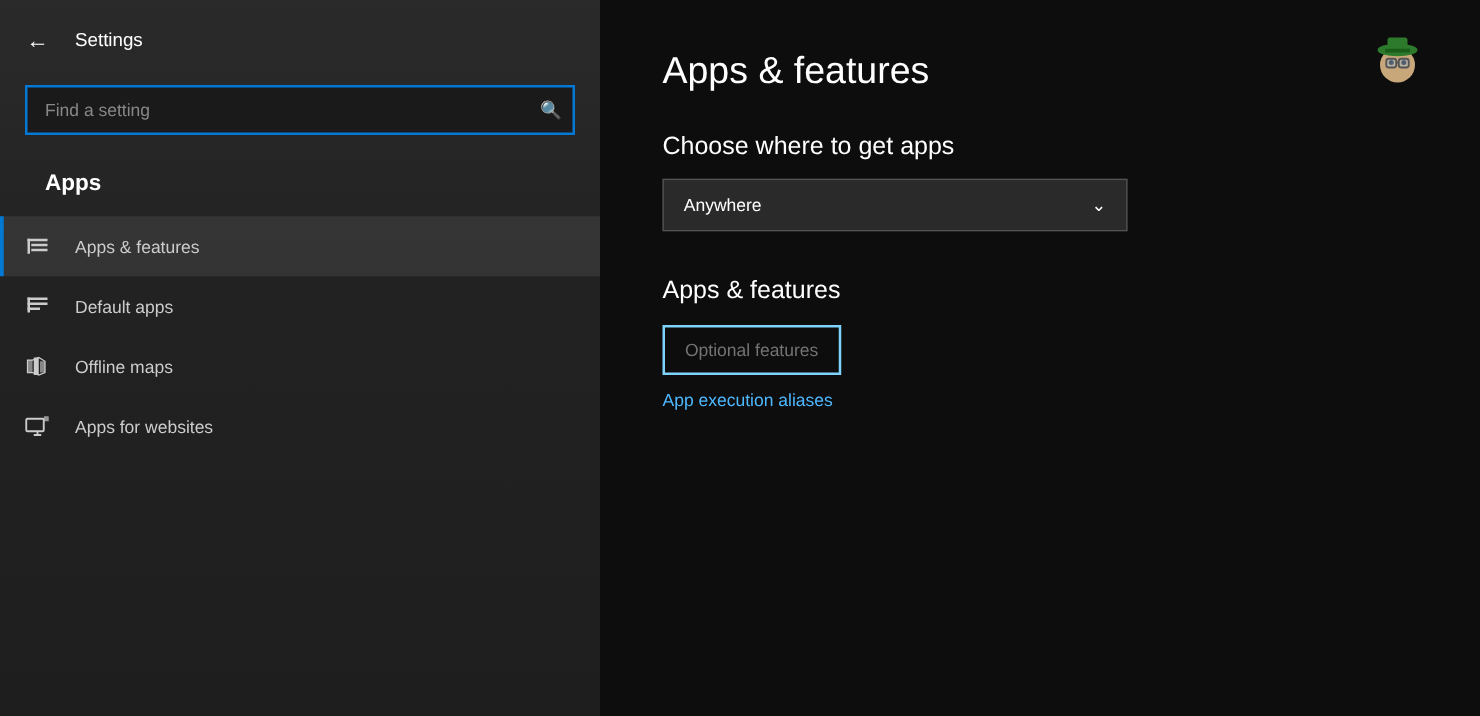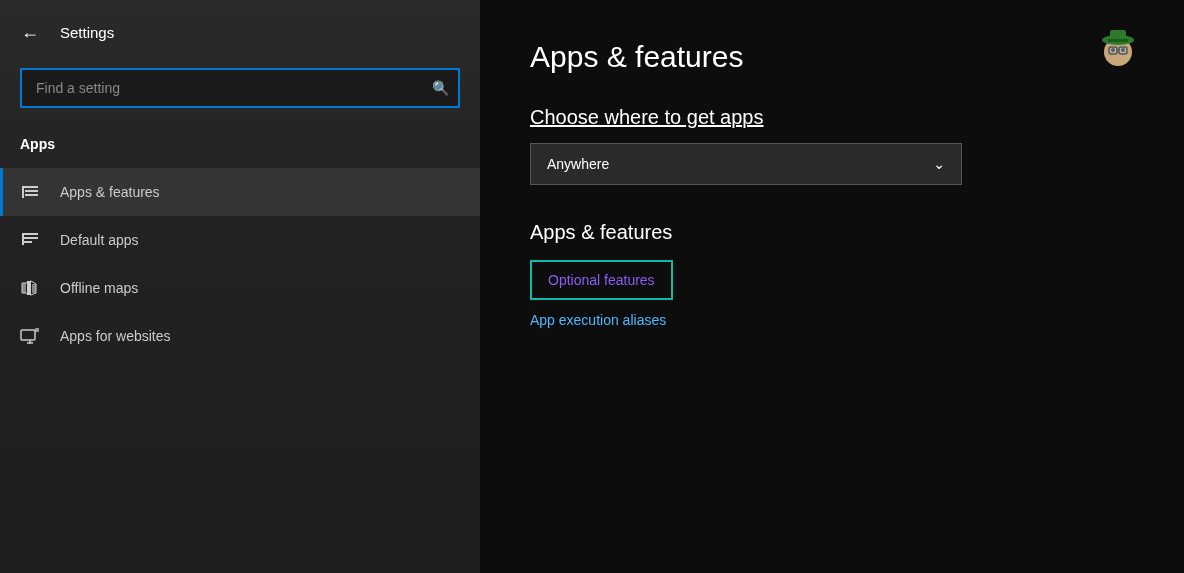--- a/index.html
+++ b/index.html
@@ -71,23 +71,24 @@
       position: absolute;
       right: 10px;
       top: 50%;
       transform: translateY(-50%);
       color: #aaa;
       font-size: 14px;
     }
 
     .apps-label {
       color: #ffffff;
-      font-size: 14px;
+      font-size: 18px;
       font-weight: 600;
       padding: 8px 20px 16px 20px;
+      margin-left: 16px;
     }
 
     .nav-items {
       display: flex;
       flex-direction: column;
     }
 
     .nav-item {
       display: flex;
       align-items: center;
@@ -143,31 +144,30 @@
       font-size: 30px;
       font-weight: 300;
       margin-bottom: 32px;
     }
 
     .section-heading {
       color: #ffffff;
       font-size: 20px;
       font-weight: 400;
       margin-bottom: 14px;
-      text-decoration: underline;
     }
 
     .section-desc {
       color: #cccccc;
       font-size: 14px;
       margin-bottom: 16px;
     }
 
     .dropdown-select {
-      width: 432px;
+      width: 372px;
       background: #2a2a2a;
       border: 1px solid #555;
       color: #ffffff;
       padding: 12px 16px;
       font-size: 14px;
       display: flex;
       align-items: center;
       justify-content: space-between;
       cursor: pointer;
       margin-bottom: 36px;
@@ -189,22 +189,22 @@
       display: inline-block;
       color: #4db8ff;
       font-size: 14px;
       cursor: pointer;
       text-decoration: none;
       margin-bottom: 12px;
       padding: 8px 14px;
     }
 
     .link-button.highlighted {
-      border: 2px solid #14b8a6;
-      color: #8b5cf6;
+      border: 2px solid #7dd3fc;
+      color: #737373;
       padding: 10px 16px;
       margin-bottom: 12px;
     }
 
     .link-button2 {
       display: block;
       color: #4db8ff;
       font-size: 14px;
       cursor: pointer;
       text-decoration: none;

